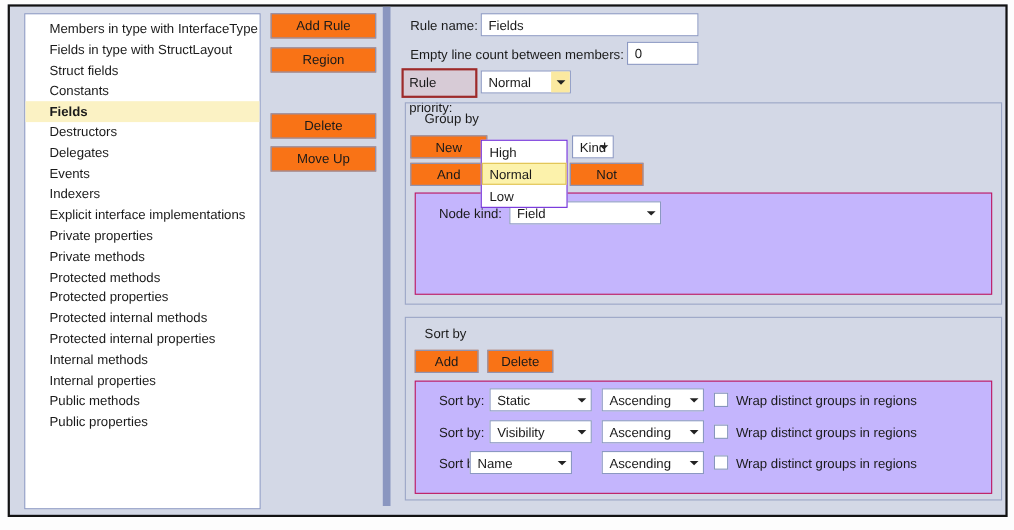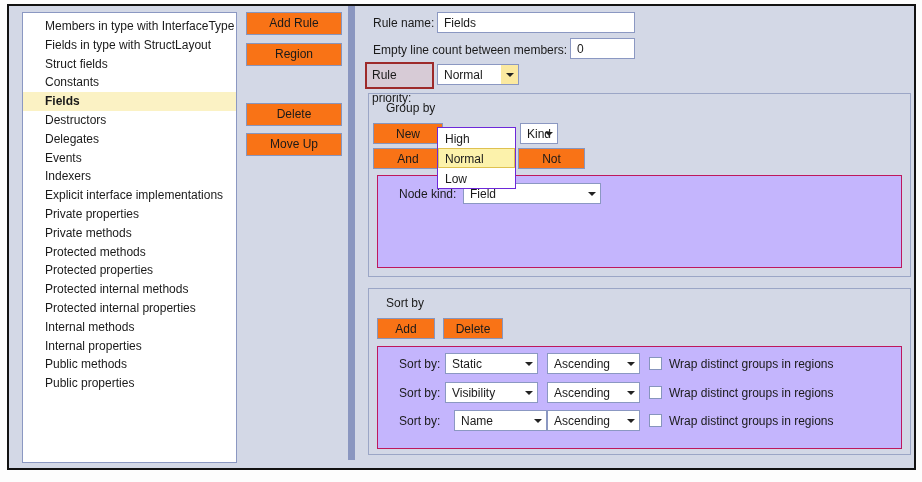--- a/index.html
+++ b/index.html
@@ -181,21 +181,21 @@
           <span class="combo-btn">
               <span class="arrow"></span>
             </span>
         </div>
         <span class="checkbox" style="left:271px; top:39px;"></span>
         <div class="label" style="left:291px; top:39px;">Wrap distinct groups in regions</div>
       </div>
 
       <div>
         <div class="label" style="left:21px; top:67px;">Sort by:</div>
-        <div class="combo" style="left:76px; top:63px; width:93px;">
+        <div class="combo" style="left:49px; top:63px; width:93px;">
           <span class="combo-text">Name</span>
           <span class="combo-btn">
               <span class="arrow"></span>
             </span>
         </div>
         <div class="combo" style="left:169px; top:63px; width:93px;">
           <span class="combo-text">Ascending</span>
           <span class="combo-btn">
               <span class="arrow"></span>
             </span>

